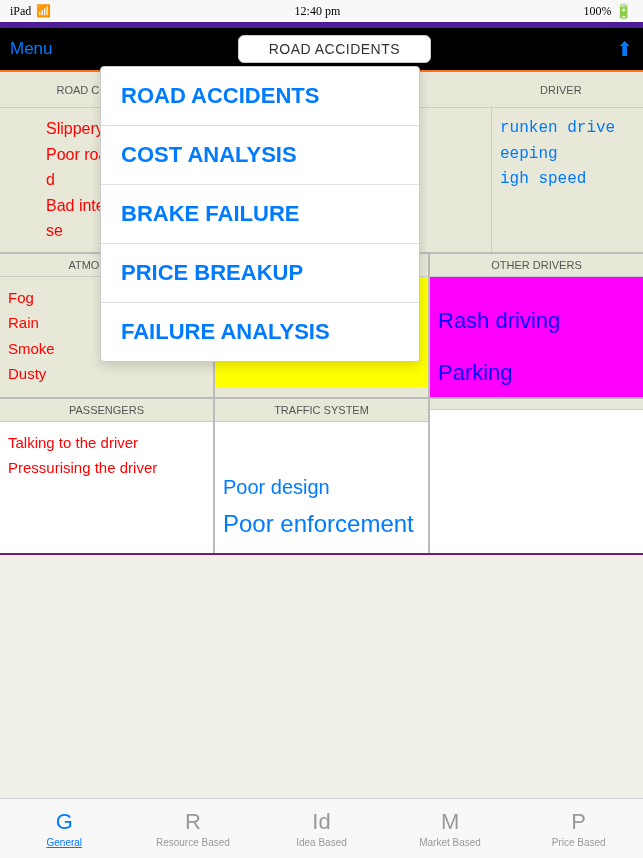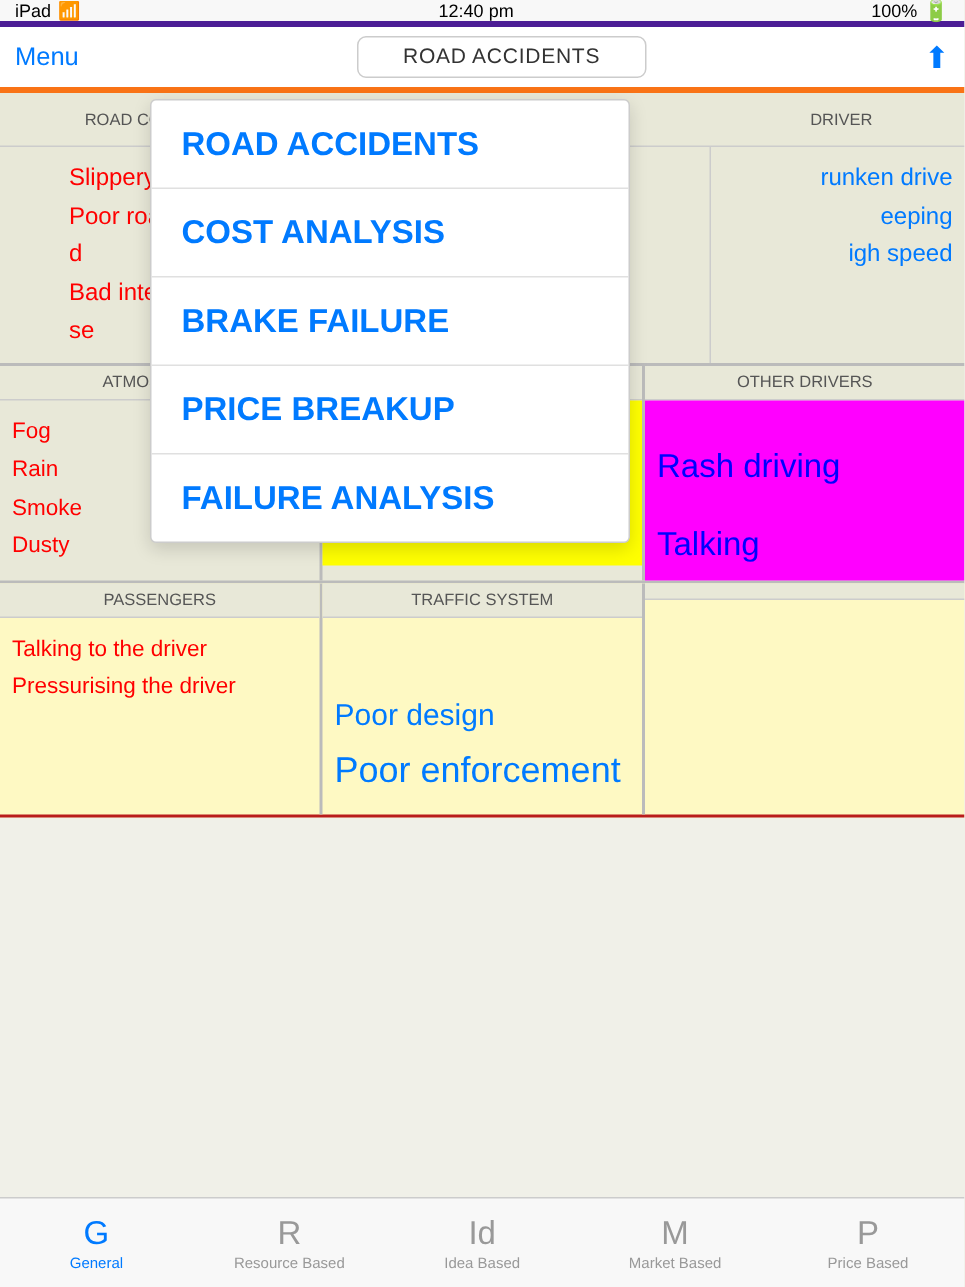--- a/index.html
+++ b/index.html
@@ -8,41 +8,42 @@
       background: #f0f0e8;
       width: 643px;
       height: 858px;
       overflow: hidden;
       position: relative;
     }
 
     
     .status-bar {
       background: #f8f8f8;
-      height: 18px;
+      height: 28px;
       display: flex;
       align-items: center;
       justify-content: space-between;
       padding: 0 10px;
       font-size: 12px;
       font-weight: 500;
-      border-bottom: 4px solid #4c1d95;
+      border-bottom: 6px solid #4c1d95;
+      font-family: Liberation Serif, serif;
     }
     .status-left { display: flex; align-items: center; gap: 5px; }
     .status-right { display: flex; align-items: center; gap: 4px; }
 
     
     .nav-bar {
-      background: #ffffff;
+      background: #000000;
       height: 44px;
       display: flex;
       align-items: center;
       justify-content: space-between;
       padding: 0 10px;
-      border-bottom: 4px solid #f97316;
+      border-bottom: 2px solid #f97316;
     }
     .nav-menu {
       color: #007aff;
       font-size: 17px;
     }
     .nav-title-container {
       border: 1px solid #ccc;
       border-radius: 6px;
       padding: 4px 30px;
       background: white;
@@ -127,21 +128,21 @@
     .tab-letter {
       font-size: 22px;
       font-weight: 300;
     }
     .tab-letter.active { color: #007aff; font-weight: 500; }
     .tab-letter.inactive { color: #999; }
     .tab-label {
       font-size: 10px;
       color: #999;
     }
-    .tab-label.active { color: #007aff; }
+    .tab-label.active { color: #007aff; text-decoration: underline; }
   </style>
 </head>
 <body>
 
 <div class="status-bar">
   <div class="status-left">
     <span>iPad</span>
     <span>📶</span>
   </div>
   <span>12:40 pm</span>
@@ -165,21 +166,21 @@
   <div style="flex:1; text-align:center; font-size:11px; color:#555; padding:4px;">DRIVER</div>
 </div>
 
 <div style="display:flex; background:#e8e8d8; min-height:130px; border-bottom:2px solid #bbb; position:relative;">
   <div style="width:130px; padding:8px; border-right:1px solid #ccc; z-index:1;">
     <div class="road-item-red">Slippery</div>
     <div class="road-item-red">Poor road d</div>
     <div class="road-item-red">Bad inter se</div>
   </div>
   <div style="flex:2; z-index:1;"></div>
-  <div style="width:170px; padding:8px; border-left:1px solid #ccc; z-index:1; text-align:right;">
+  <div style="width:152px; padding:8px; border-left:1px solid #ccc; z-index:1; font-family:Liberation Mono, monospace;">
     <div class="road-item-blue">runken drive</div>
     <div class="road-item-blue">eeping</div>
     <div class="road-item-blue">igh speed</div>
   </div>
 </div>
 
 <div style="display:flex; border-bottom:2px solid #bbb; background:#e8e8d8;">
 
   <div style="flex:1; border-right:2px solid #bbb;">
     <div class="grid-cell-header">ATMOSPHERE</div>
@@ -195,26 +196,26 @@
     <div class="grid-cell-header">PEOPLE</div>
     <div class="grid-cell-body cell-yellow">
       <div class="cell-text-yellow-body">Road crossing</div>
     </div>
   </div>
 
   <div style="flex:1;">
     <div class="grid-cell-header">OTHER DRIVERS</div>
     <div class="grid-cell-body cell-magenta">
       <div class="cell-text-magenta-body">Rash driving</div>
-      <div class="cell-text-magenta-body">Talking</div>
-    </div>
-  </div>
-</div>
-
-<div style="display:flex; border-bottom:2px solid #b91c1c; background:#fef9c3;justify-content:flex-end;">
+      <div class="cell-text-magenta-body">Parking</div>
+    </div>
+  </div>
+</div>
+
+<div style="display:flex; border-bottom:2px solid #701a75; background:#ffffff;justify-content:flex-end;">
 
   <div style="flex:1; border-right:2px solid #bbb;">
     <div class="grid-cell-header">PASSENGERS</div>
     <div class="grid-cell-body">
       <div class="cell-text-red">Talking to the driver</div>
       <div class="cell-text-red">Pressurising the driver</div>
     </div>
   </div>
 
   <div style="flex:1; border-right:2px solid #bbb;">

